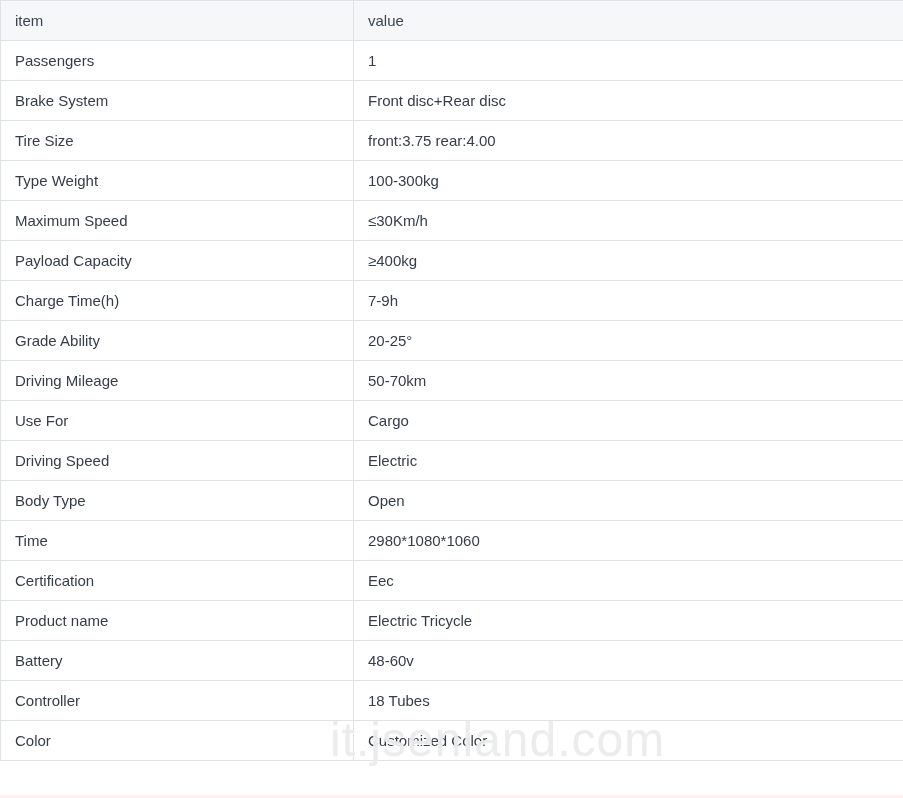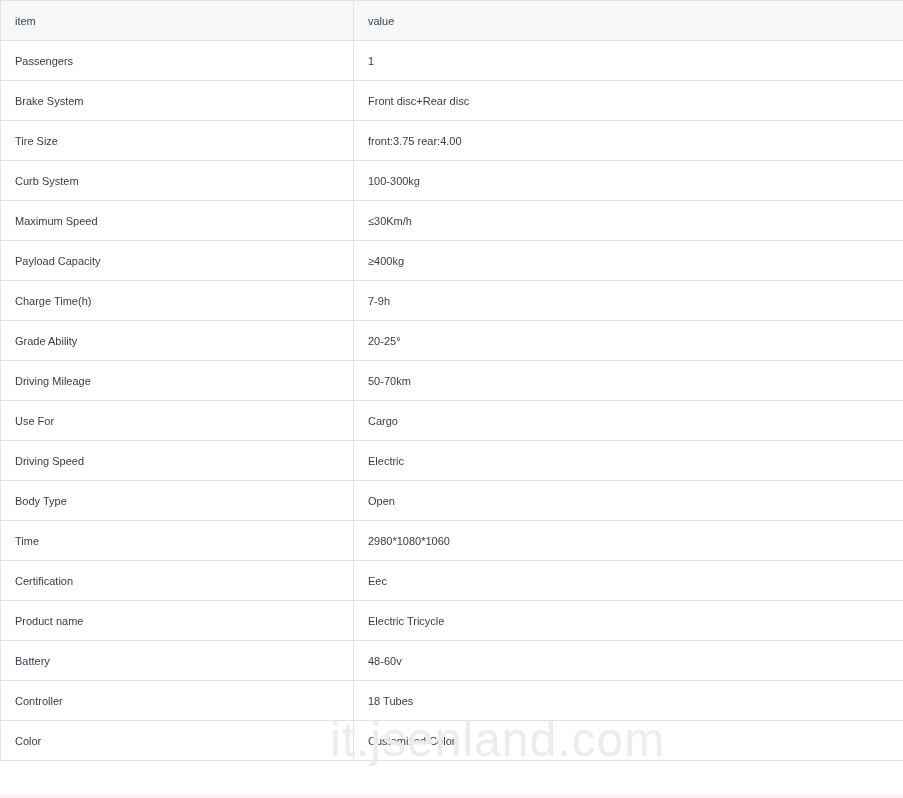--- a/index.html
+++ b/index.html
@@ -36,21 +36,21 @@
   table.spec-table col.col-item  { width: 353px; }
   table.spec-table col.col-value { width: 550px; }
 
   table.spec-table th,
   table.spec-table td {
     height: 40px;
     box-sizing: border-box;
     padding: 0 14px;
     text-align: left;
     vertical-align: middle;
-    font-size: 11px;
+    font-size: 15px;
     font-weight: normal;
     line-height: 20px;
     color: #353d49;
     border-bottom: 1px solid #dfe2e7;
     border-right: 1px solid #dfe2e7;
     white-space: nowrap;
     overflow: hidden;
   }
 
   table.spec-table th {
@@ -126,21 +126,21 @@
         </tr>
         <tr>
           <td>Brake System</td>
           <td>Front disc+Rear disc</td>
         </tr>
         <tr>
           <td>Tire Size</td>
           <td>front:3.75 rear:4.00</td>
         </tr>
         <tr>
-          <td>Curb System</td>
+          <td>Type Weight</td>
           <td>100-300kg</td>
         </tr>
         <tr>
           <td>Maximum Speed</td>
           <td>≤30Km/h</td>
         </tr>
         <tr>
           <td>Payload Capacity</td>
           <td>≥400kg</td>
         </tr>

